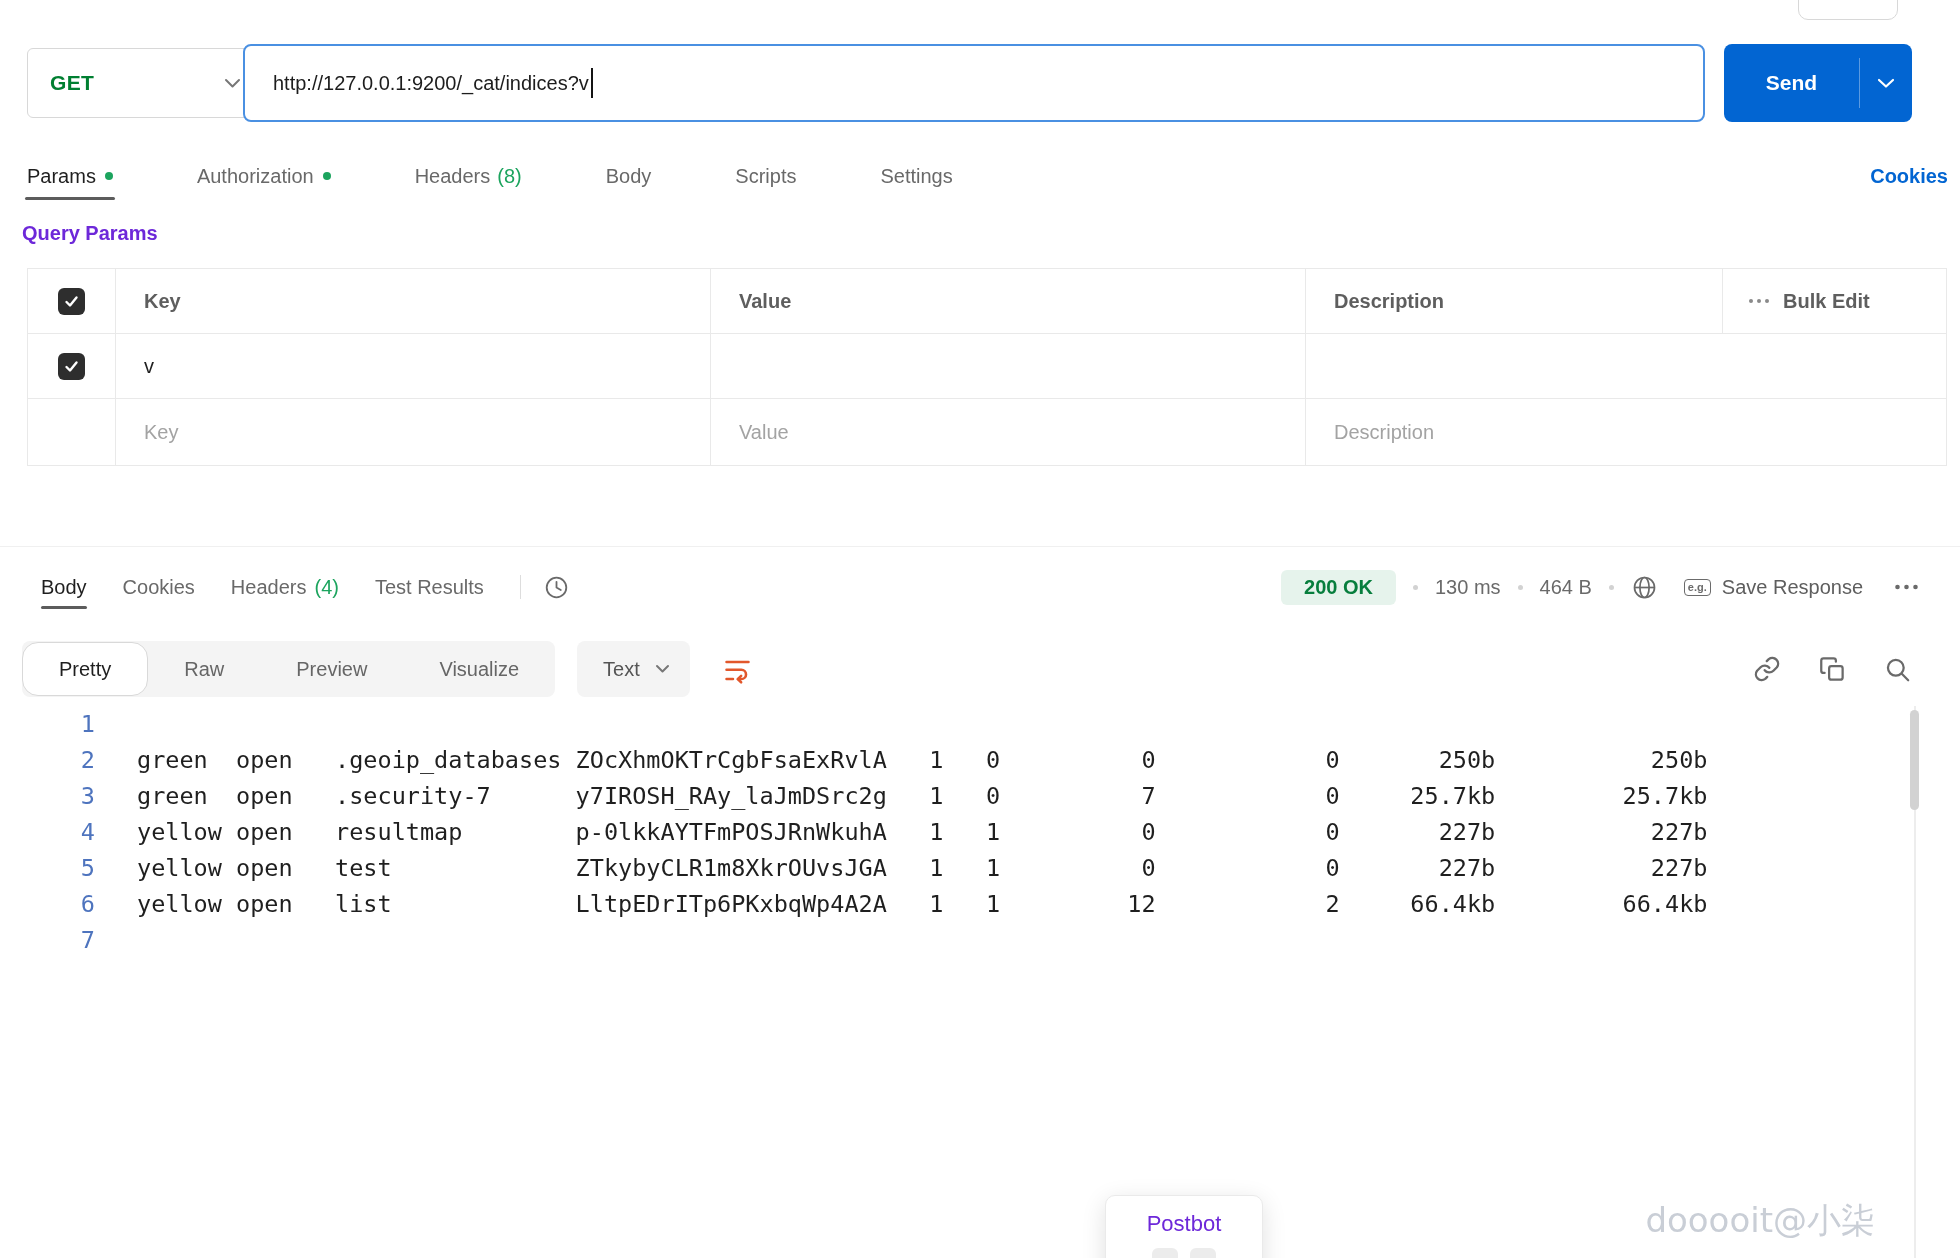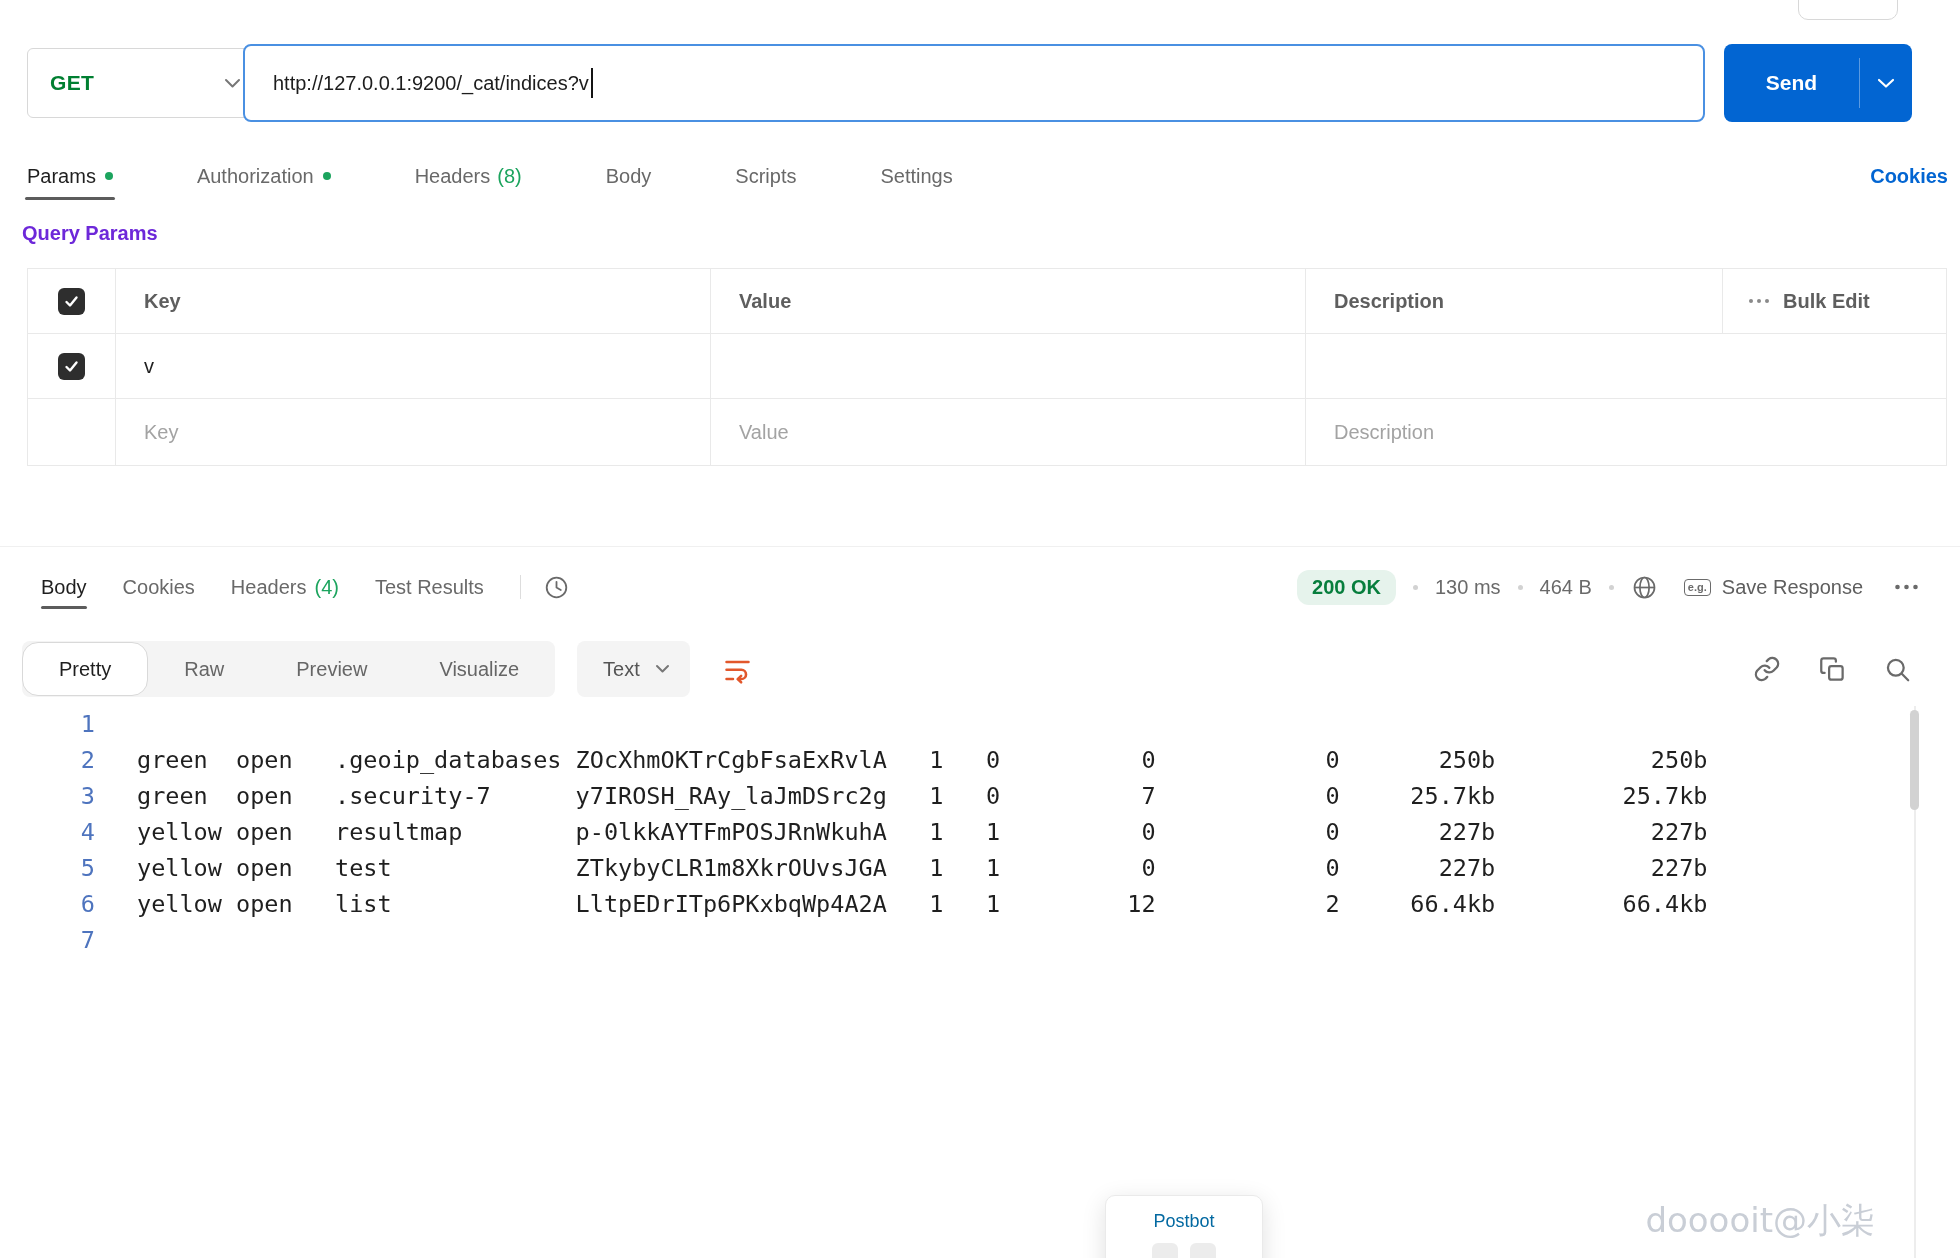--- a/index.html
+++ b/index.html
@@ -59,21 +59,21 @@
   .resp-divider{position:absolute;left:0;right:0;top:546px;height:1px;background:#F0F0F0;}
   .resp-header{position:absolute;left:41px;right:40px;top:562px;height:50px;
     display:flex;align-items:center;}
   .rtab{font-size:20px;color:#696969;cursor:pointer;position:relative;padding:8px 0;margin-right:36px;display:flex;align-items:center;gap:8px;}
   .rtab.active{color:#1f1f1f;}
   .rtab.active::after{content:"";position:absolute;left:0;right:0;bottom:-2px;height:3px;background:#5c5c5c;border-radius:2px;}
   .rtab .count{color:#1CA45E;}
   .vdiv{width:1px;height:24px;background:#DDDDDD;margin:0 22px 0 0;}
   .meta{margin-left:auto;display:flex;align-items:center;}
   .status-pill{background:#E6F3EC;color:#077E3D;font-size:20px;font-weight:700;
-    padding:6px 15px;border-radius:12px;}
+    padding:6px 23px;border-radius:6px;}
   .sep-dot{width:5px;height:5px;border-radius:50%;background:#D2D2D2;margin:0 17px;}
   .meta-text{color:#6A6A6A;font-size:20px;}
   .icon-btn{display:flex;align-items:center;justify-content:center;cursor:pointer;background:none;border:none;padding:0;}
   .save-group{display:flex;align-items:center;gap:11px;margin-left:26px;cursor:pointer;}
   .eg-box{border:1.8px solid #6B6B6B;border-radius:4px;color:#6B6B6B;font-size:11px;
     font-weight:700;padding:2px 3px;line-height:1;}
   .save-label{color:#5e5e5e;font-size:20px;}
   .more-icon{margin-left:30px;}
   
   .view-bar{position:absolute;left:22px;top:641px;height:56px;display:flex;align-items:center;}
@@ -91,21 +91,21 @@
     font-family:"DejaVu Sans Mono", monospace;font-size:23.5px;line-height:36px;}
   .code-line{display:flex;}
   .ln{width:95px;text-align:right;color:#4E74BE;flex:0 0 95px;user-select:none;}
   .lt{padding-left:42px;white-space:pre;color:#1f1f1f;}
   .scroll-track{position:absolute;left:1914px;top:706px;width:2px;height:552px;background:#EDEDED;}
   .scroll-thumb{position:absolute;left:1910px;top:710px;width:9px;height:100px;background:#D2D2D2;border-radius:5px;}
   
   .postbot{position:absolute;left:1105px;top:1195px;width:156px;height:90px;background:#fff;
     border:1px solid #EAEAEA;border-radius:10px;box-shadow:0 6px 24px rgba(0,0,0,.12);
     display:flex;flex-direction:column;align-items:center;cursor:pointer;}
-  .postbot-label{margin-top:15px;font-size:18px;color:#0369a1;}
+  .postbot-label{margin-top:15px;font-size:22px;color:#6d28d9;}
   .postbot-icons{display:flex;gap:12px;margin-top:11px;}
   .postbot-sq{width:26px;height:26px;border-radius:6px;background:#ECECEC;}
   .watermark{position:absolute;right:85px;top:1198px;font-size:34px;color:#C9CED6;
     font-family:"DejaVu Sans", sans-serif;}
   svg{display:block;}
 </style>
 </head>
 <body>
 
 <div class="corner-btn"></div>

